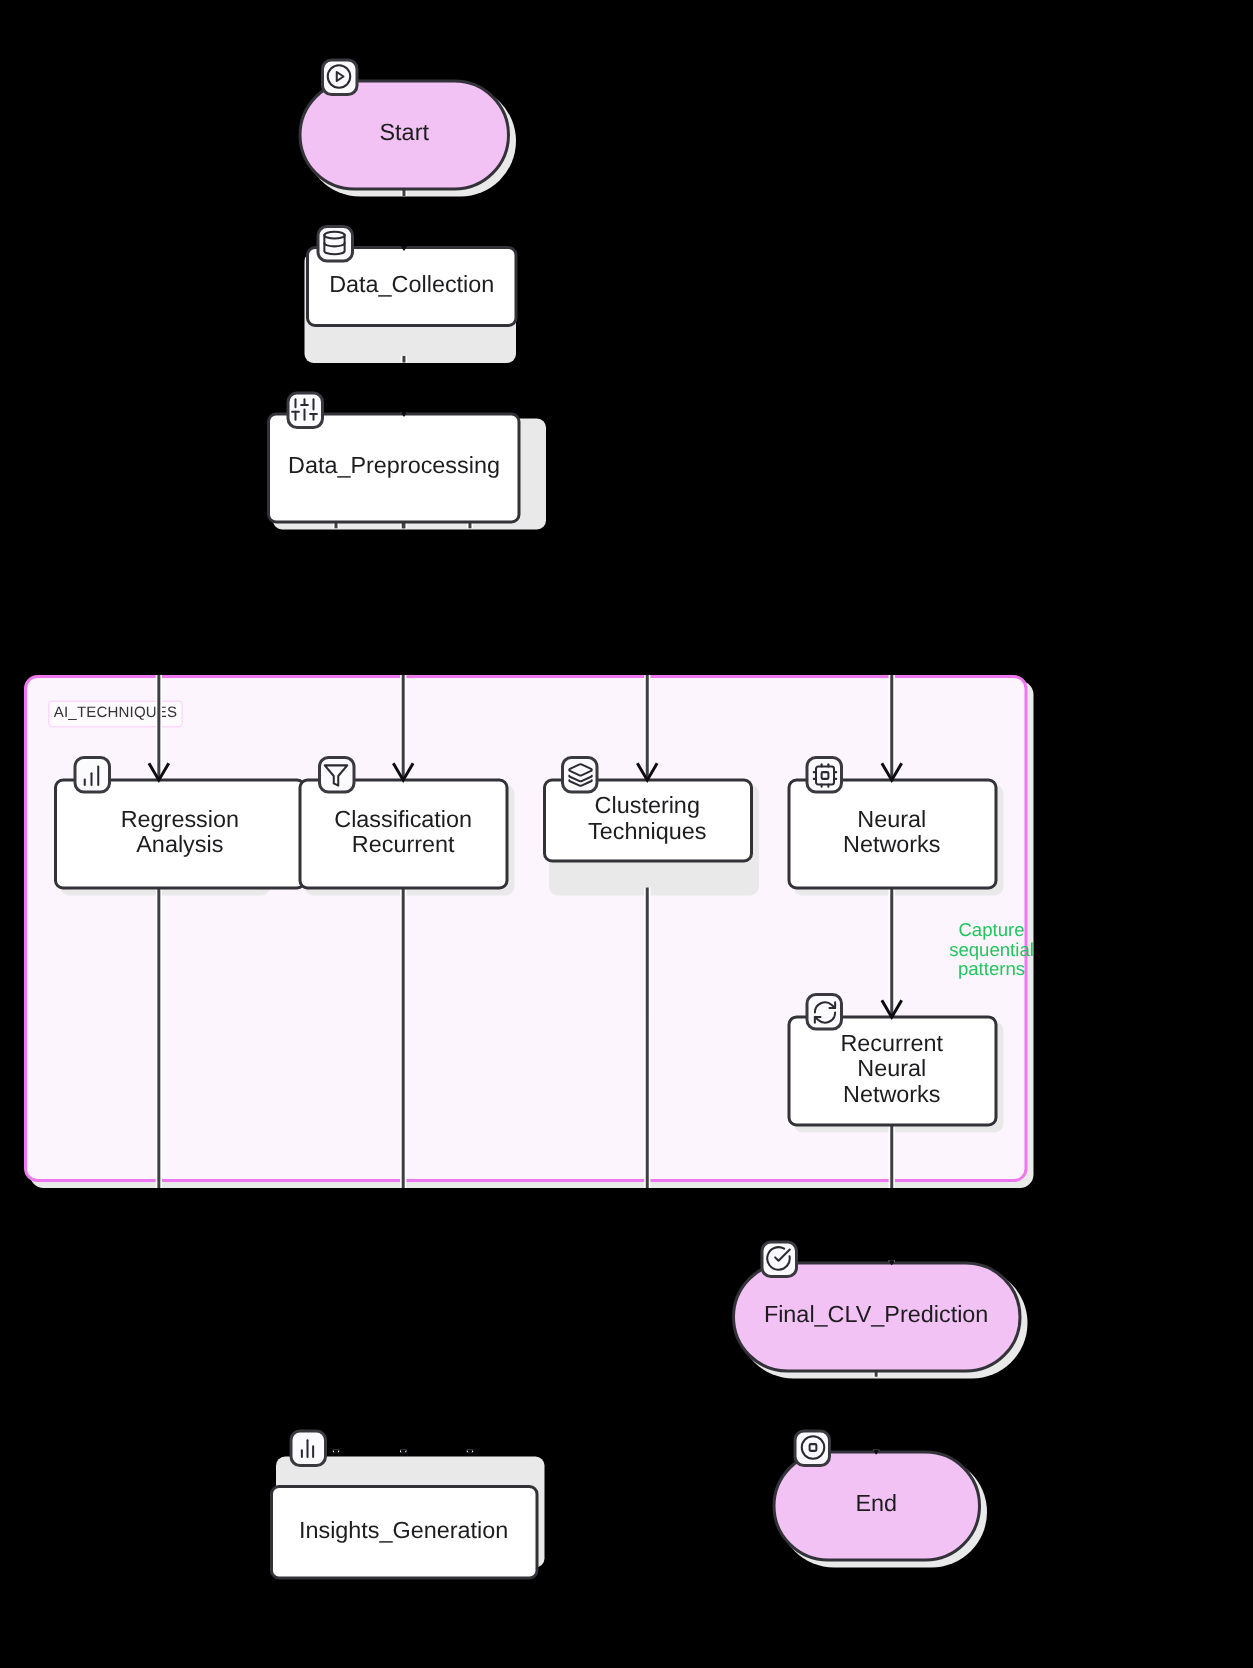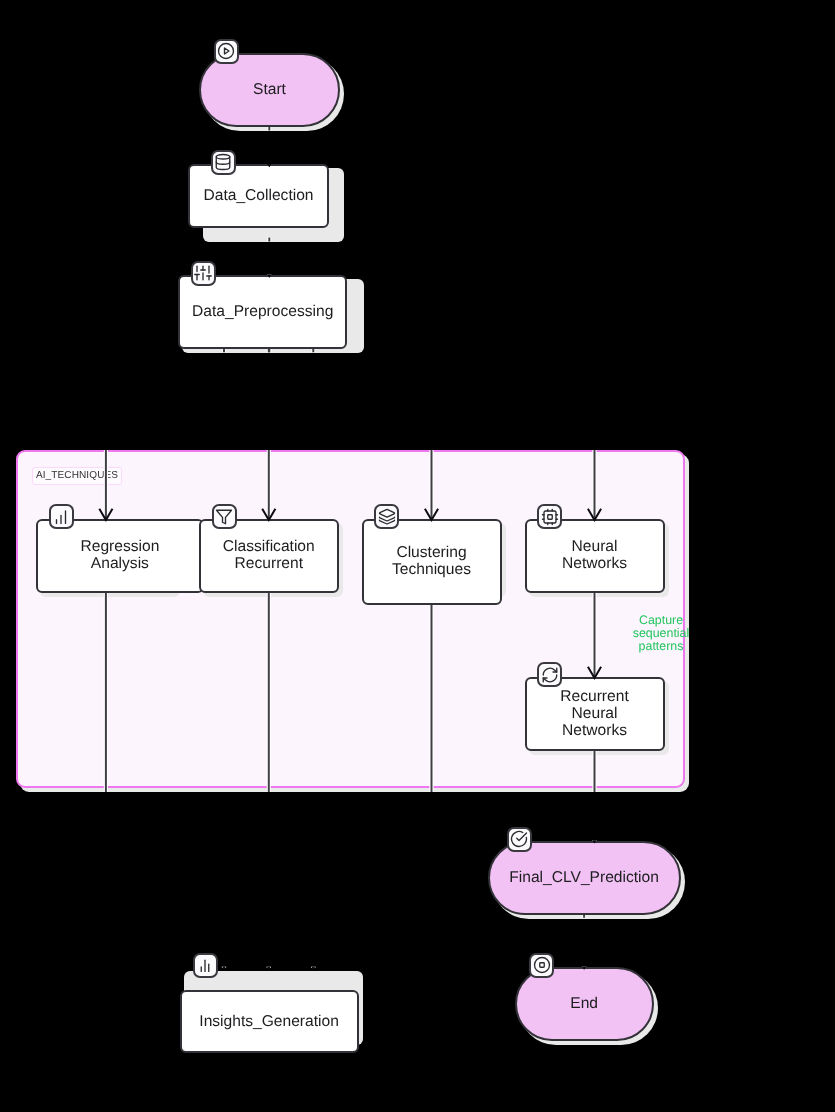--- a/index.html
+++ b/index.html
@@ -106,21 +106,21 @@
   <div id="nodes">
       <div class="node stadium pink" style="left: 199.4px; top: 53.4px; width: 140.2px; height: 74px;">
         <div class="nlabel">Start</div>
       </div>
       <div class="badge" style="left: 213.7px; top: 38.6px;">
         <svg viewBox="0 0 24 24" fill="none" stroke="#2b2a2f" stroke-width="1.8" stroke-linecap="round" stroke-linejoin="round">
           <circle cx="12" cy="12" r="10"></circle>
           <path d="m10 8 6 4-6 4V8z"></path>
         </svg>
       </div>
-      <div class="node rect" style="left: 188px; top: 164.4px; width: 141px; height: 64px;">
+      <div class="node rect" style="left: 204px; top: 164.4px; width: 141px; height: 54px;">
         <div class="nlabel">Data_Collection</div>
       </div>
       <div class="badge" style="left: 210.7px; top: 149.7px;">
         <svg viewBox="0 0 24 24" fill="none" stroke="#2b2a2f" stroke-width="1.8" stroke-linecap="round" stroke-linejoin="round">
           <ellipse cx="12" cy="5" rx="9" ry="3"></ellipse>
           <path d="M3 5v14a9 3 0 0 0 18 0V5"></path>
           <path d="M3 12a9 3 0 0 0 18 0"></path>
         </svg>
       </div>
       <div class="node rect" style="left: 178.2px; top: 275px; width: 169px; height: 74px;">
@@ -152,21 +152,21 @@
       </div>
       <div class="node rect" style="left: 198.7px; top: 518.9px; width: 140.2px; height: 74px;">
         <div class="nlabel">Classification
 Recurrent</div>
       </div>
       <div class="badge" style="left: 211.5px; top: 504.3px;">
         <svg viewBox="0 0 24 24" fill="none" stroke="#2b2a2f" stroke-width="1.8" stroke-linecap="round" stroke-linejoin="round">
           <path d="M22 3H2l8 9.46V19l4 2v-8.54L22 3z"></path>
         </svg>
       </div>
-      <div class="node rect" style="left: 361.5px; top: 518.9px; width: 140px; height: 86px;">
+      <div class="node rect" style="left: 361.5px; top: 518.9px; width: 140px; height: 56px;">
         <div class="nlabel">Clustering
 Techniques</div>
       </div>
       <div class="badge" style="left: 374.3px; top: 504.3px;">
         <svg viewBox="0 0 24 24" fill="none" stroke="#2b2a2f" stroke-width="1.8" stroke-linecap="round" stroke-linejoin="round">
           <path d="M12.83 2.18a2 2 0 0 0-1.66 0L2.6 6.08a1 1 0 0 0 0 1.83l8.58 3.91a2 2 0 0 0 1.66 0l8.58-3.9a1 1 0 0 0 0-1.83Z"></path>
           <path d="M2 12.18a1 1 0 0 0 .6.92l8.58 3.91a2 2 0 0 0 1.66 0l8.58-3.9a1 1 0 0 0 .6-.92"></path>
           <path d="M2 16.18a1 1 0 0 0 .6.92l8.58 3.91a2 2 0 0 0 1.66 0l8.58-3.9a1 1 0 0 0 .6-.92"></path>
         </svg>
       </div>

